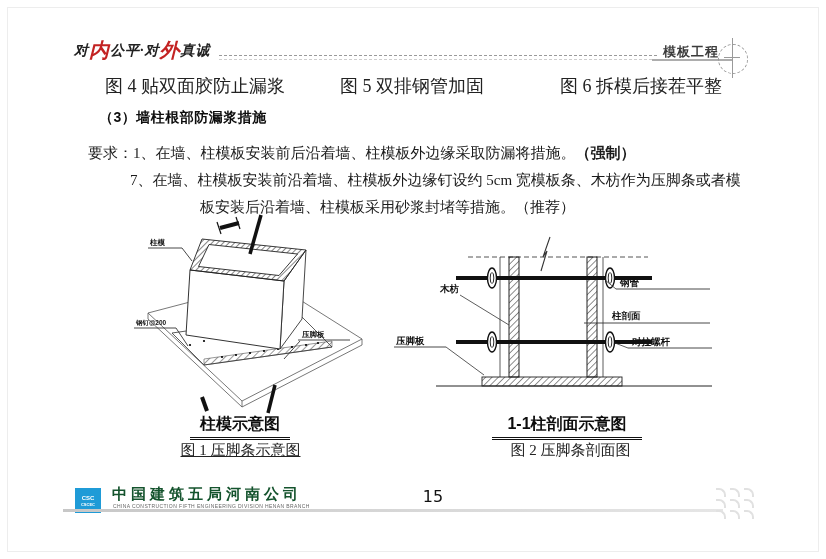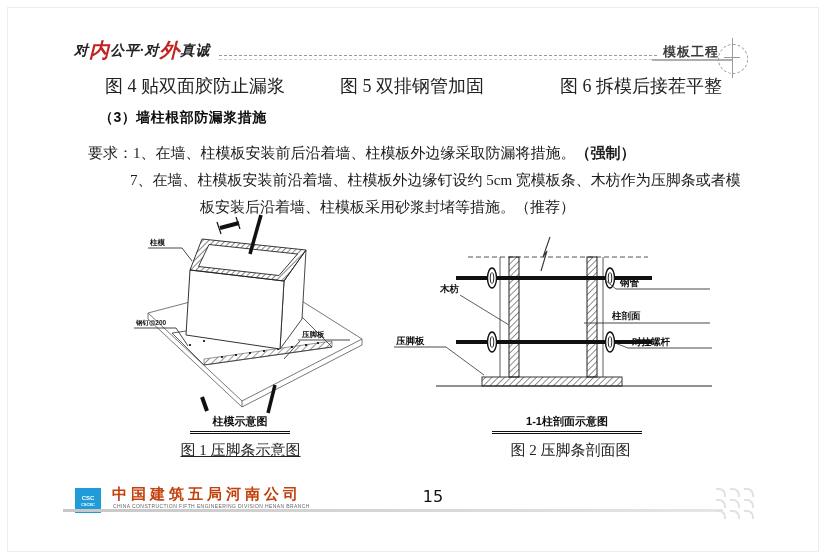--- a/index.html
+++ b/index.html
@@ -29,36 +29,36 @@
   .heading{left:99px;top:109px;font-family:"Liberation Sans",sans-serif;font-weight:bold;
            font-size:14px;color:#0d0d0d;letter-spacing:.5px;}
   .bodytext{left:88px;top:139px;width:680px;font-size:15px;line-height:27px;color:#1c1c1c;}
   .bodytext .bold-tag{font-family:"Liberation Sans",sans-serif;font-weight:bold;margin-top:48px;}
   .req-l2{margin-left:42px;}
   .req-l3{margin-left:112px;}
 
   
   .fig-svg{position:absolute;}
   svg text{font-family:"Liberation Sans",sans-serif;fill:#111;}
-  .figtitle{font-family:"Liberation Sans",sans-serif;font-weight:bold;font-size:11px;color:#0d0d0d;
+  .figtitle{font-family:"Liberation Sans",sans-serif;font-weight:bold;font-size:16px;color:#0d0d0d;
             text-align:center;padding-bottom:2px;}
   .t1{left:190px;top:414px;width:100px;border-bottom:3px double #111;}
   .t2{left:492px;top:414px;width:150px;border-bottom:3px double #111;}
   .figcap{font-size:15px;color:#222;text-align:center;}
   .c1{left:148px;top:441px;width:185px;text-decoration:underline;}
   .c2{left:478px;top:441px;width:185px;}
 
   
   .logo-mark{left:75px;top:488px;width:26px;height:25px;background:#1f9bd7;color:#fff;
              display:flex;flex-direction:column;align-items:center;justify-content:center;
              font-family:"Liberation Sans",sans-serif;font-weight:bold;}
   .logo-mark .lg1{font-size:6px;line-height:7px;letter-spacing:0;}
   .logo-mark .lg2{font-size:4px;line-height:5px;letter-spacing:0;}
   .company{left:112px;top:485px;font-family:"Liberation Sans",sans-serif;font-weight:bold;
-           font-size:15px;color:#c2410c;letter-spacing:4px;white-space:nowrap;}
+           font-size:15px;color:#14532d;letter-spacing:4px;white-space:nowrap;}
   .company-en{left:113px;top:503px;font-family:"Liberation Sans",sans-serif;font-size:5px;
               color:#666;letter-spacing:.4px;white-space:nowrap;}
   .footer-line{left:63px;top:509px;width:660px;height:3px;
                background:linear-gradient(to right,#c7c7c7,#e6e6e6);}
   .pagenum{left:413px;top:487px;width:40px;text-align:center;
            font-family:"DejaVu Sans","Liberation Sans",sans-serif;font-size:16px;color:#111;}
   .corner-grid{left:714px;top:487px;width:46px;display:flex;flex-wrap:wrap;}
   .corner{width:8px;height:7px;border-top:2.5px solid #e1e1e1;border-right:2.5px solid #e1e1e1;
           border-top-right-radius:7px;margin:1px 2px;}
 </style>

